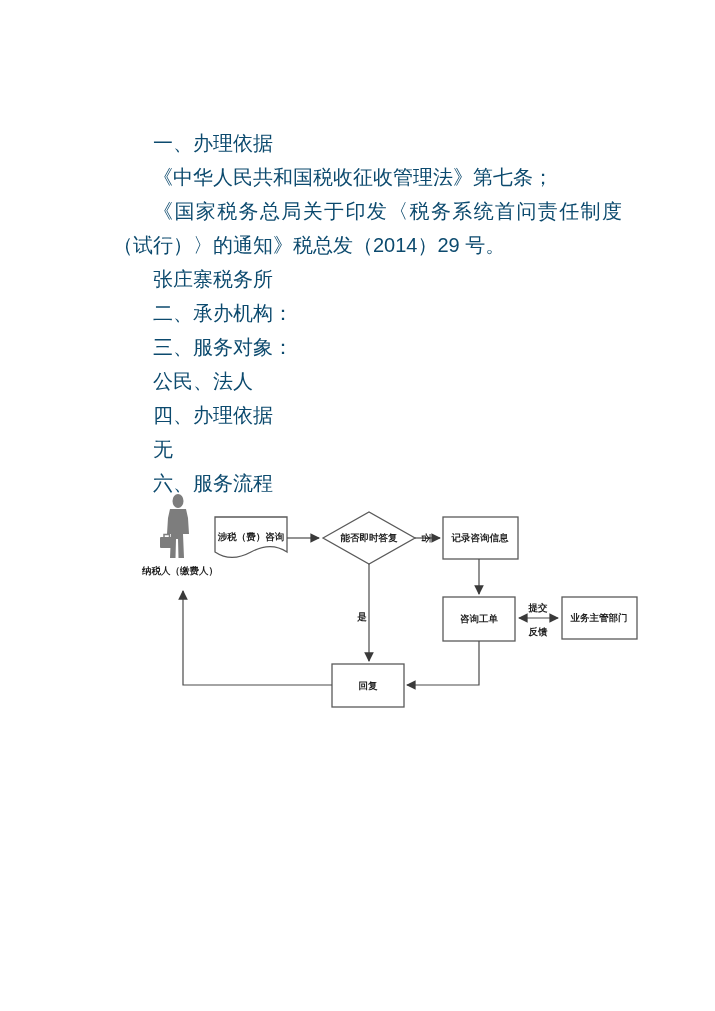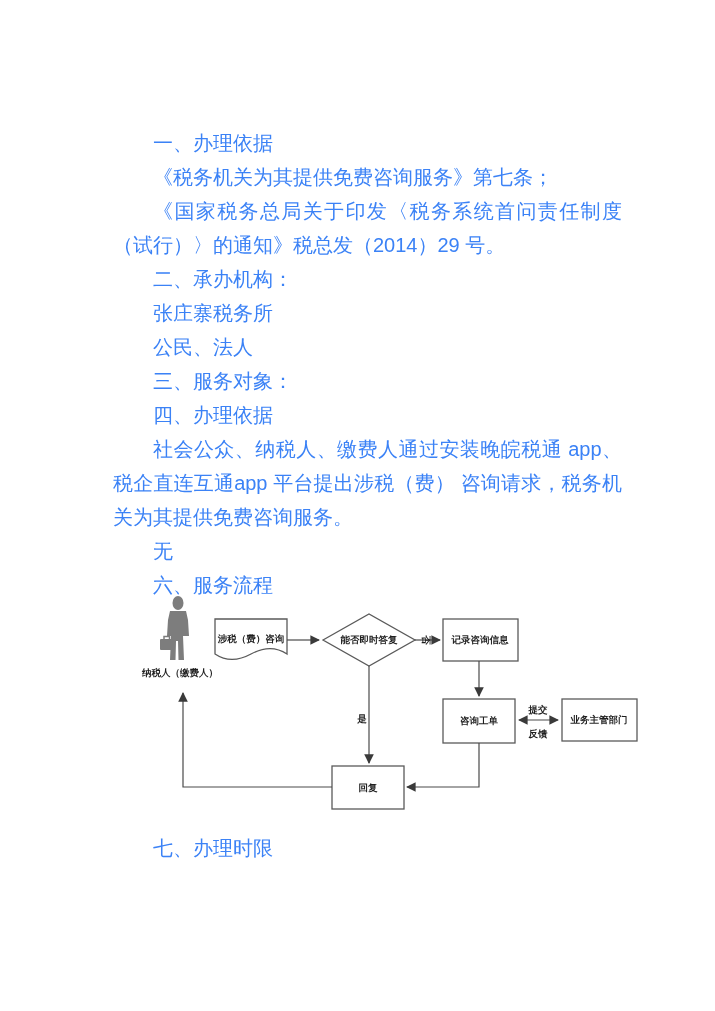--- a/index.html
+++ b/index.html
@@ -8,21 +8,21 @@
     background: #ffffff;
     font-family: "Liberation Sans", "DejaVu Sans", sans-serif;
     overflow: hidden;
   }
   .content {
     box-sizing: border-box;
     width: 715px;
     padding: 126px 93px 0 113px;
     font-size: 20px;
     line-height: 34px;
-    color: #3b82f6;
+    color: #0c4a6e;
     text-align: justify;
   }
   .content p {
     margin: 0;
     text-indent: 2em;
   }
   .flowchart-wrap {
     margin: -6px 0 0 -3px;
   }
   svg .node {
@@ -48,28 +48,27 @@
   svg .figure {
     fill: #7d7d7d;
     stroke: none;
   }
 </style>
 </head>
 <body>
 
 <div class="content">
   <p>一、办理依据</p>
-  <p>《税务机关为其提供免费咨询服务》第七条；</p>
+  <p>《中华人民共和国税收征收管理法》第七条；</p>
   <p>《国家税务总局关于印发〈税务系统首问责任制度（试行）〉的通知》税总发（2014）29 号。</p>
+  <p>张庄寨税务所</p>
   <p>二、承办机构：</p>
-  <p>张庄寨税务所</p>
+  <p>三、服务对象：</p>
   <p>公民、法人</p>
-  <p>三、服务对象：</p>
   <p>四、办理依据</p>
-  <p>社会公众、纳税人、缴费人通过安装晚皖税通 app、税企直连互通app 平台提出涉税（费） 咨询请求，税务机关为其提供免费咨询服务。</p>
   <p>无</p>
   <p>六、服务流程</p>
 
   <div class="flowchart-wrap">
     <svg width="550" height="225" viewBox="0 0 550 225">
       <defs>
         <marker id="arrow" viewBox="0 0 10 10" refX="9" refY="5" markerWidth="8" markerHeight="8" orient="auto-start-reverse">
           <path d="M0,0 L10,5 L0,10 Z" fill="#3a3a3a"></path>
         </marker>
       </defs>
@@ -113,14 +112,13 @@
 
       <rect class="node" x="222" y="170" width="72" height="43"></rect>
       <text class="flow-label small-label" x="258" y="195">回复</text>
 
       <path class="edge" d="M369,147 L369,191 L297,191" marker-end="url(#arrow)"></path>
 
       <path class="edge" d="M222,191 L73,191 L73,97" marker-end="url(#arrow)"></path>
     </svg>
   </div>
 
-  <p>七、办理时限</p>
 </div>
 
 </body></html>

